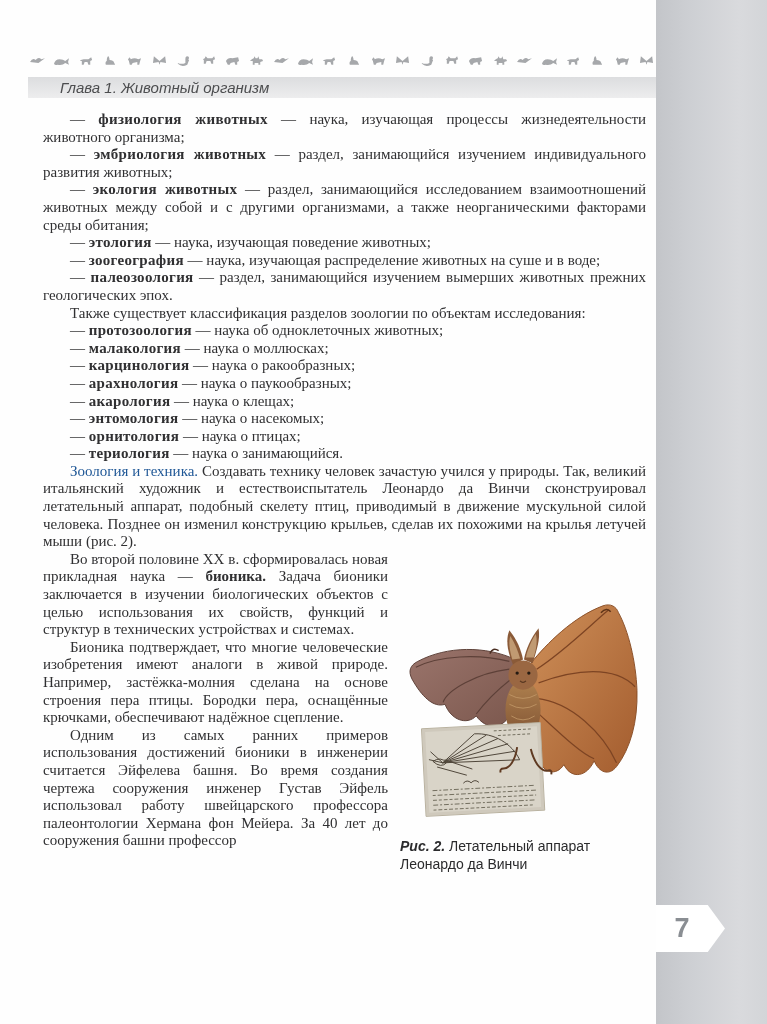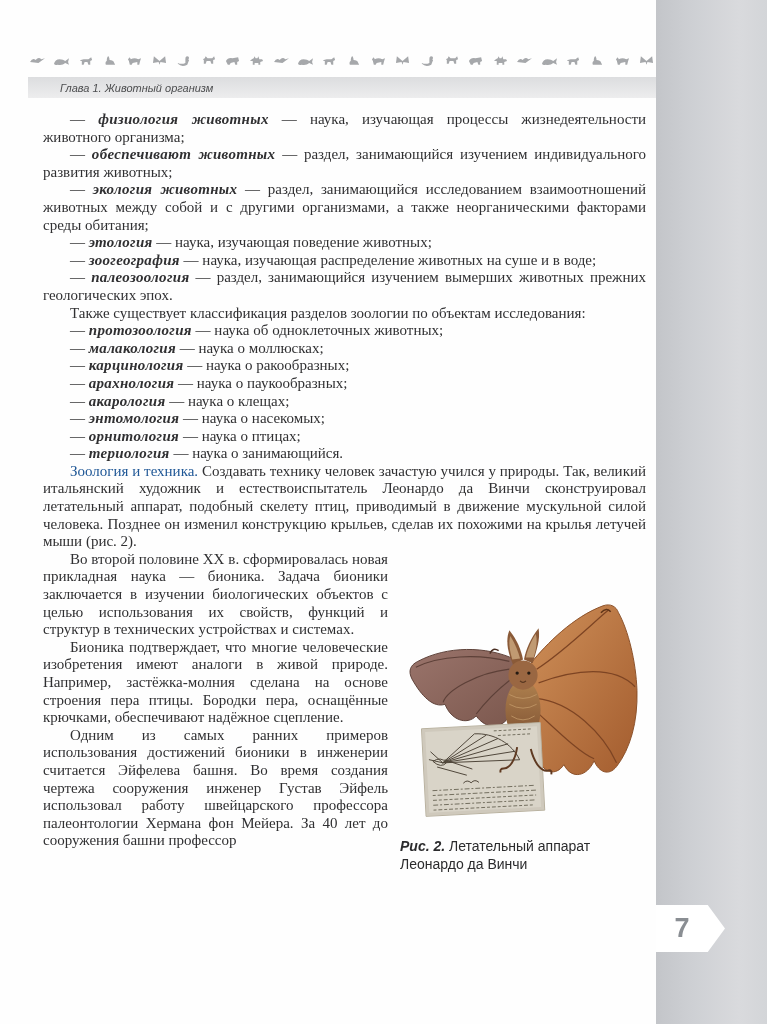--- a/index.html
+++ b/index.html
@@ -11,27 +11,27 @@
   .tab{position:absolute;left:0;top:905px;width:69px;height:47px;background:#ffffff;
        clip-path:polygon(0 0,75% 0,100% 50%,75% 100%,0 100%);
        display:flex;align-items:center;justify-content:center;padding-right:17px;box-sizing:border-box;}
   .tab span{font-family:"Liberation Sans",sans-serif;font-weight:bold;font-size:27px;color:#8a8e93;}
   
   .content{position:absolute;left:28px;top:0;width:628px;}
   .animal-strip{margin-top:54px;height:14px;display:flex;justify-content:space-between;align-items:center;padding:0 2px;}
   .animal-strip svg{width:15px;height:12px;fill:#a6a8ab;flex:0 0 auto;}
   .chapter-bar{margin-top:9px;height:21px;background:linear-gradient(180deg,#dcddDF,#ededee);
                display:flex;align-items:center;padding-left:32px;}
-  .chapter-bar span{font-family:"Liberation Sans",sans-serif;font-style:italic;font-size:11px;color:#4c4d4f;}
+  .chapter-bar span{font-family:"Liberation Sans",sans-serif;font-style:italic;font-size:15px;color:#4c4d4f;}
   .body{margin-top:13px;padding:0 10px 0 15px;font-size:15px;line-height:17.6px;color:#303032;
         text-align:justify;hyphens:auto;}
   .body p{margin:0;text-indent:27px;}
-  .term{font-weight:bold;font-style:italic;letter-spacing:.3px;}
+  .term{font-weight:bold;letter-spacing:.3px;}
   .run-topic{font-weight:normal;}
-  .run-bold{font-weight:normal;}
+  .run-bold{font-weight:bold;}
   .fig{float:right;width:246px;margin:50px 0 0 12px;}
   .fig svg.bat{display:block;width:246px;height:226px;}
   .fig figcaption{font-family:"Liberation Sans",sans-serif;font-size:14px;line-height:18px;
                   color:#2b2b2d;text-align:left;margin-top:10px;}
   .cap-label{font-weight:bold;font-style:italic;}
   .hidden-defs{position:absolute;width:0;height:0;overflow:hidden;}
 </style>
 </head>
 <body>
 
@@ -159,21 +159,21 @@
         </svg>
       </div>
 
     <div class="chapter-bar">
       <span>Глава 1. Животный организм</span>
     </div>
 
     <div class="body">
       <div id="defs1">
           <p><span>— </span><span class="term">физиология животных</span><span> — </span><span>наука, изучающая процессы жизнедеятельности животного организма;</span></p>
-          <p><span>— </span><span class="term">обеспечивают животных</span><span> — </span><span>раздел, занимающийся изучением индивидуального развития животных;</span></p>
+          <p><span>— </span><span class="term">эмбриология животных</span><span> — </span><span>раздел, занимающийся изучением индивидуального развития животных;</span></p>
           <p><span>— </span><span class="term">экология животных</span><span> — </span><span>раздел, занимающийся исследованием взаимоотношений животных между собой и с другими организмами, а также неорганическими факторами среды обитания;</span></p>
           <p><span>— </span><span class="term">этология</span><span> — </span><span>наука, изучающая поведение животных;</span></p>
           <p><span>— </span><span class="term">зоогеография</span><span> — </span><span>наука, изучающая распределение животных на суше и в воде;</span></p>
           <p><span>— </span><span class="term">палеозоология</span><span> — </span><span>раздел, занимающийся изучением вымерших животных прежних геологических эпох.</span></p>
         </div>
       <p>Также существует классификация разделов зоологии по объектам исследования:</p>
       <div id="defs2">
           <p><span>— </span><span class="term">протозоология</span><span> — </span><span>наука об одноклеточных животных;</span></p>
           <p><span>— </span><span class="term">малакология</span><span> — </span><span>наука о моллюсках;</span></p>
           <p><span>— </span><span class="term">карцинология</span><span> — </span><span>наука о ракообразных;</span></p>

